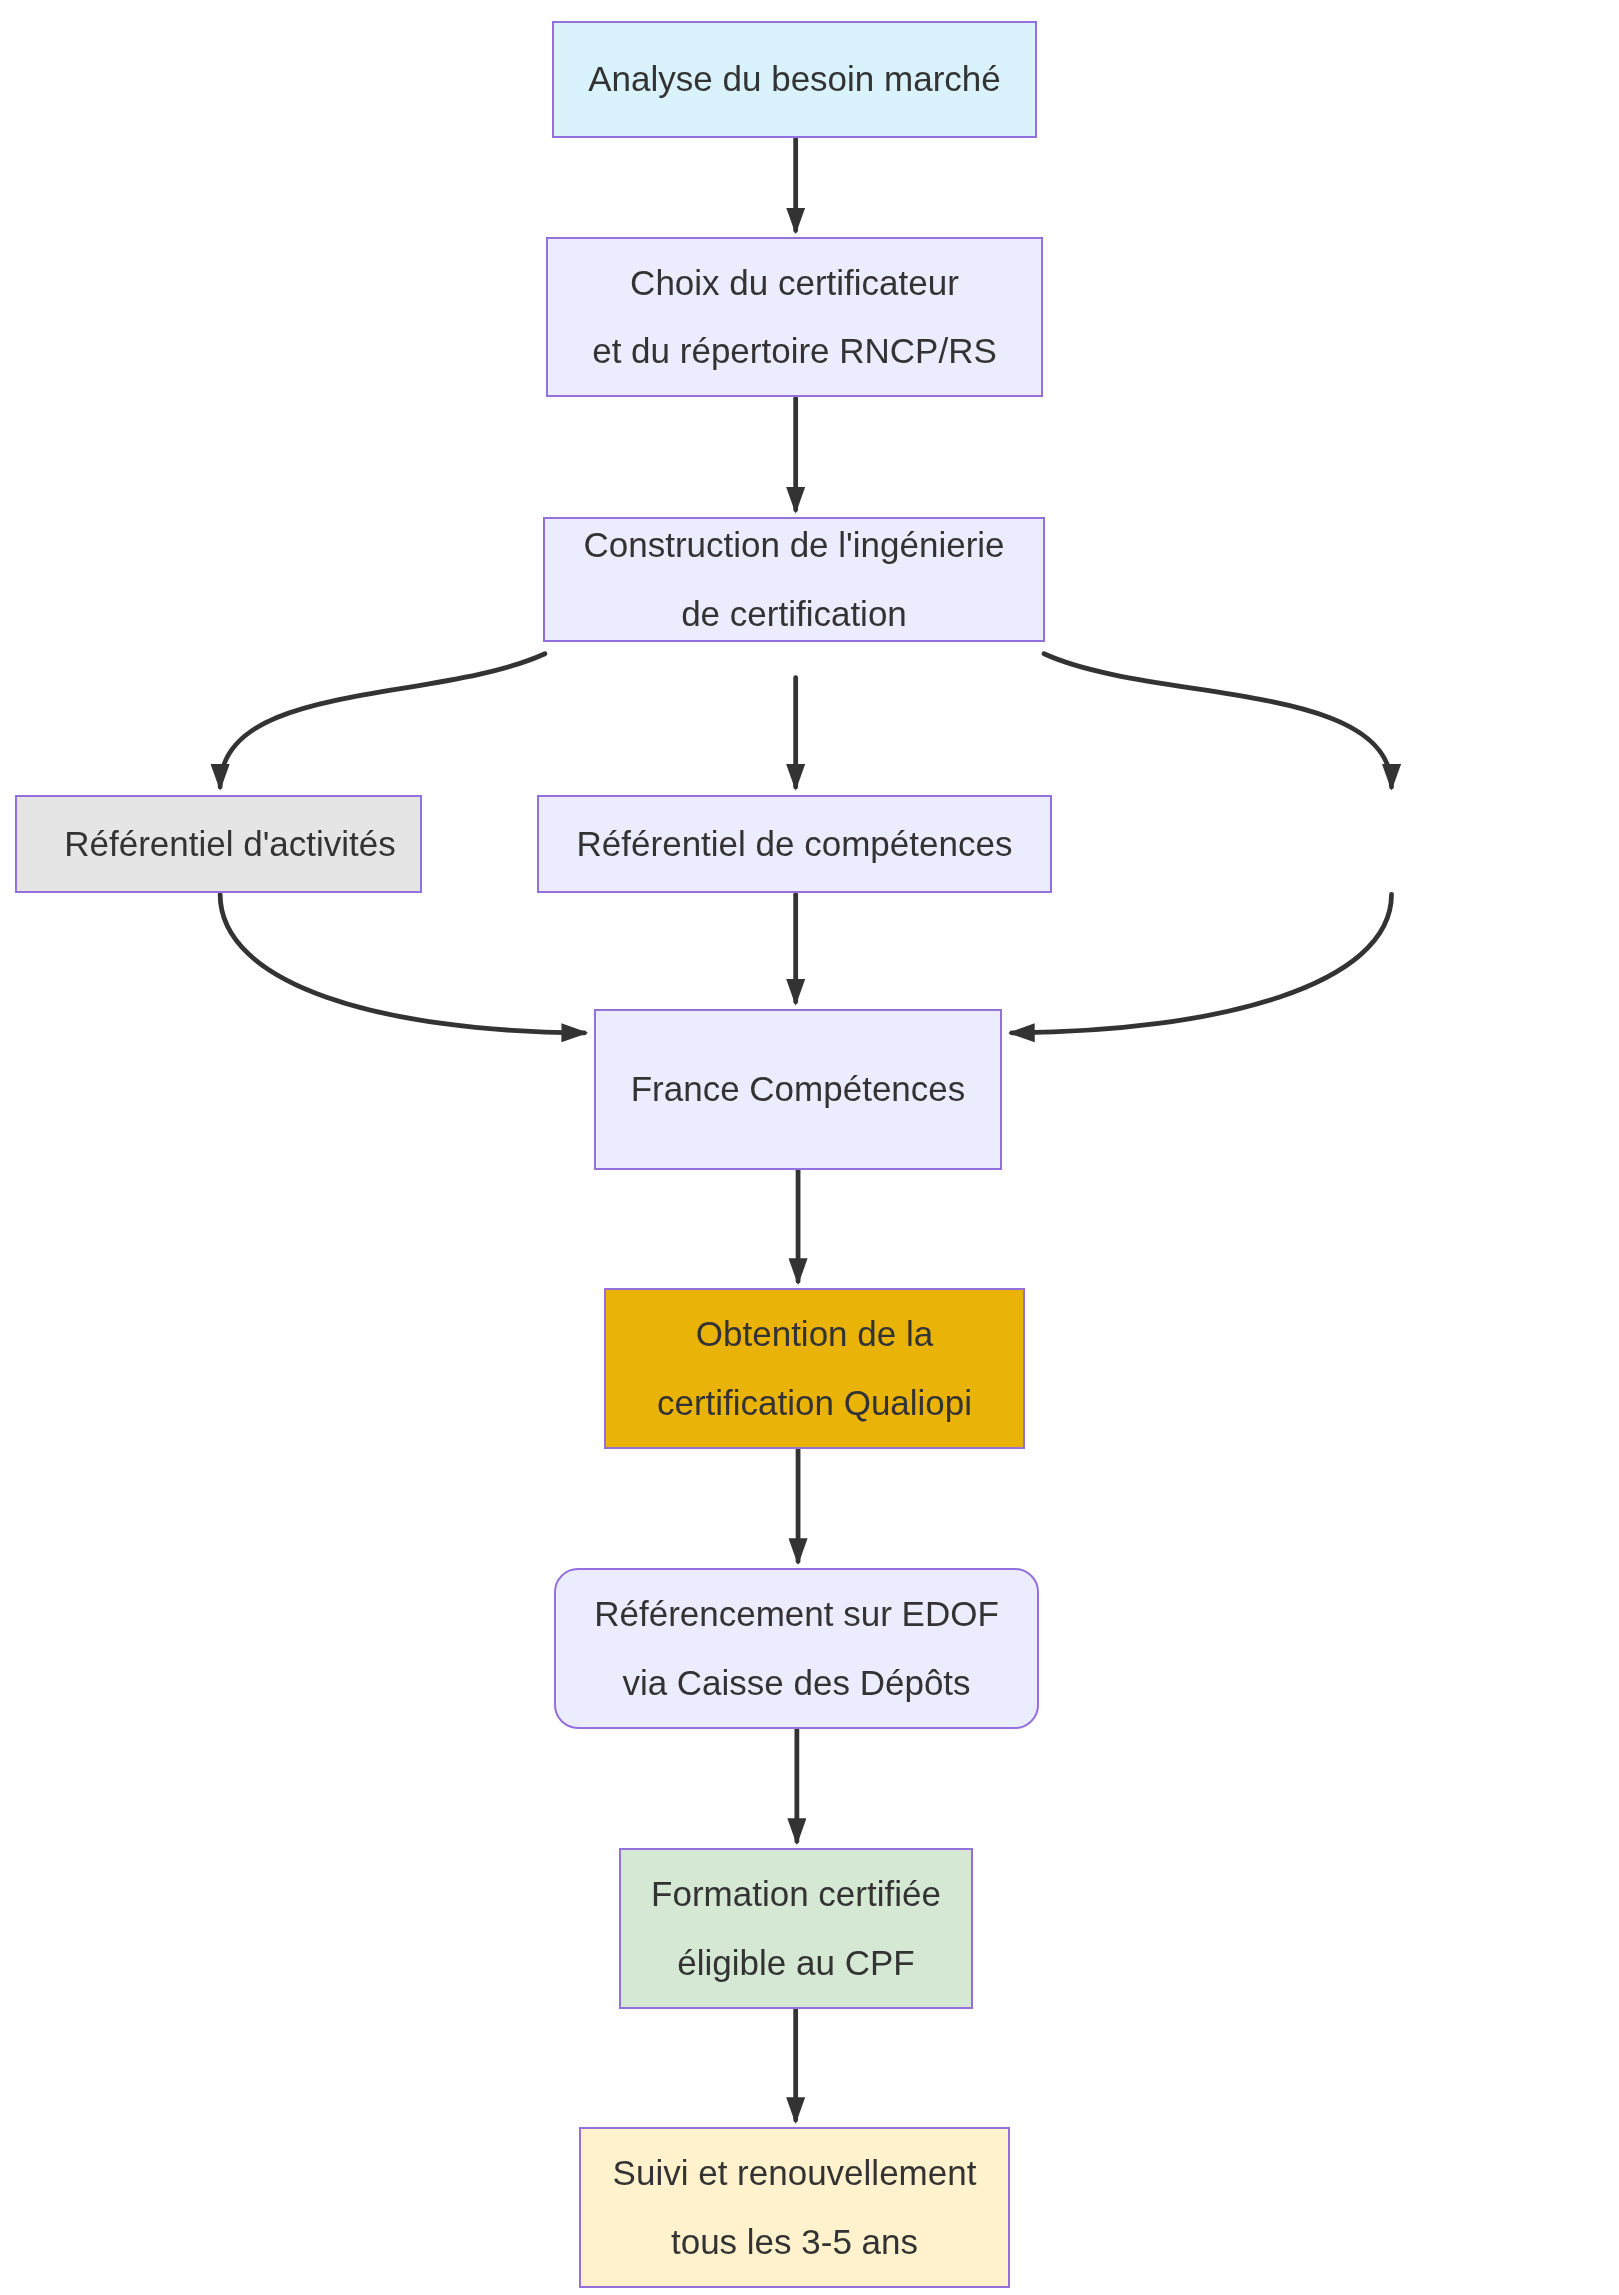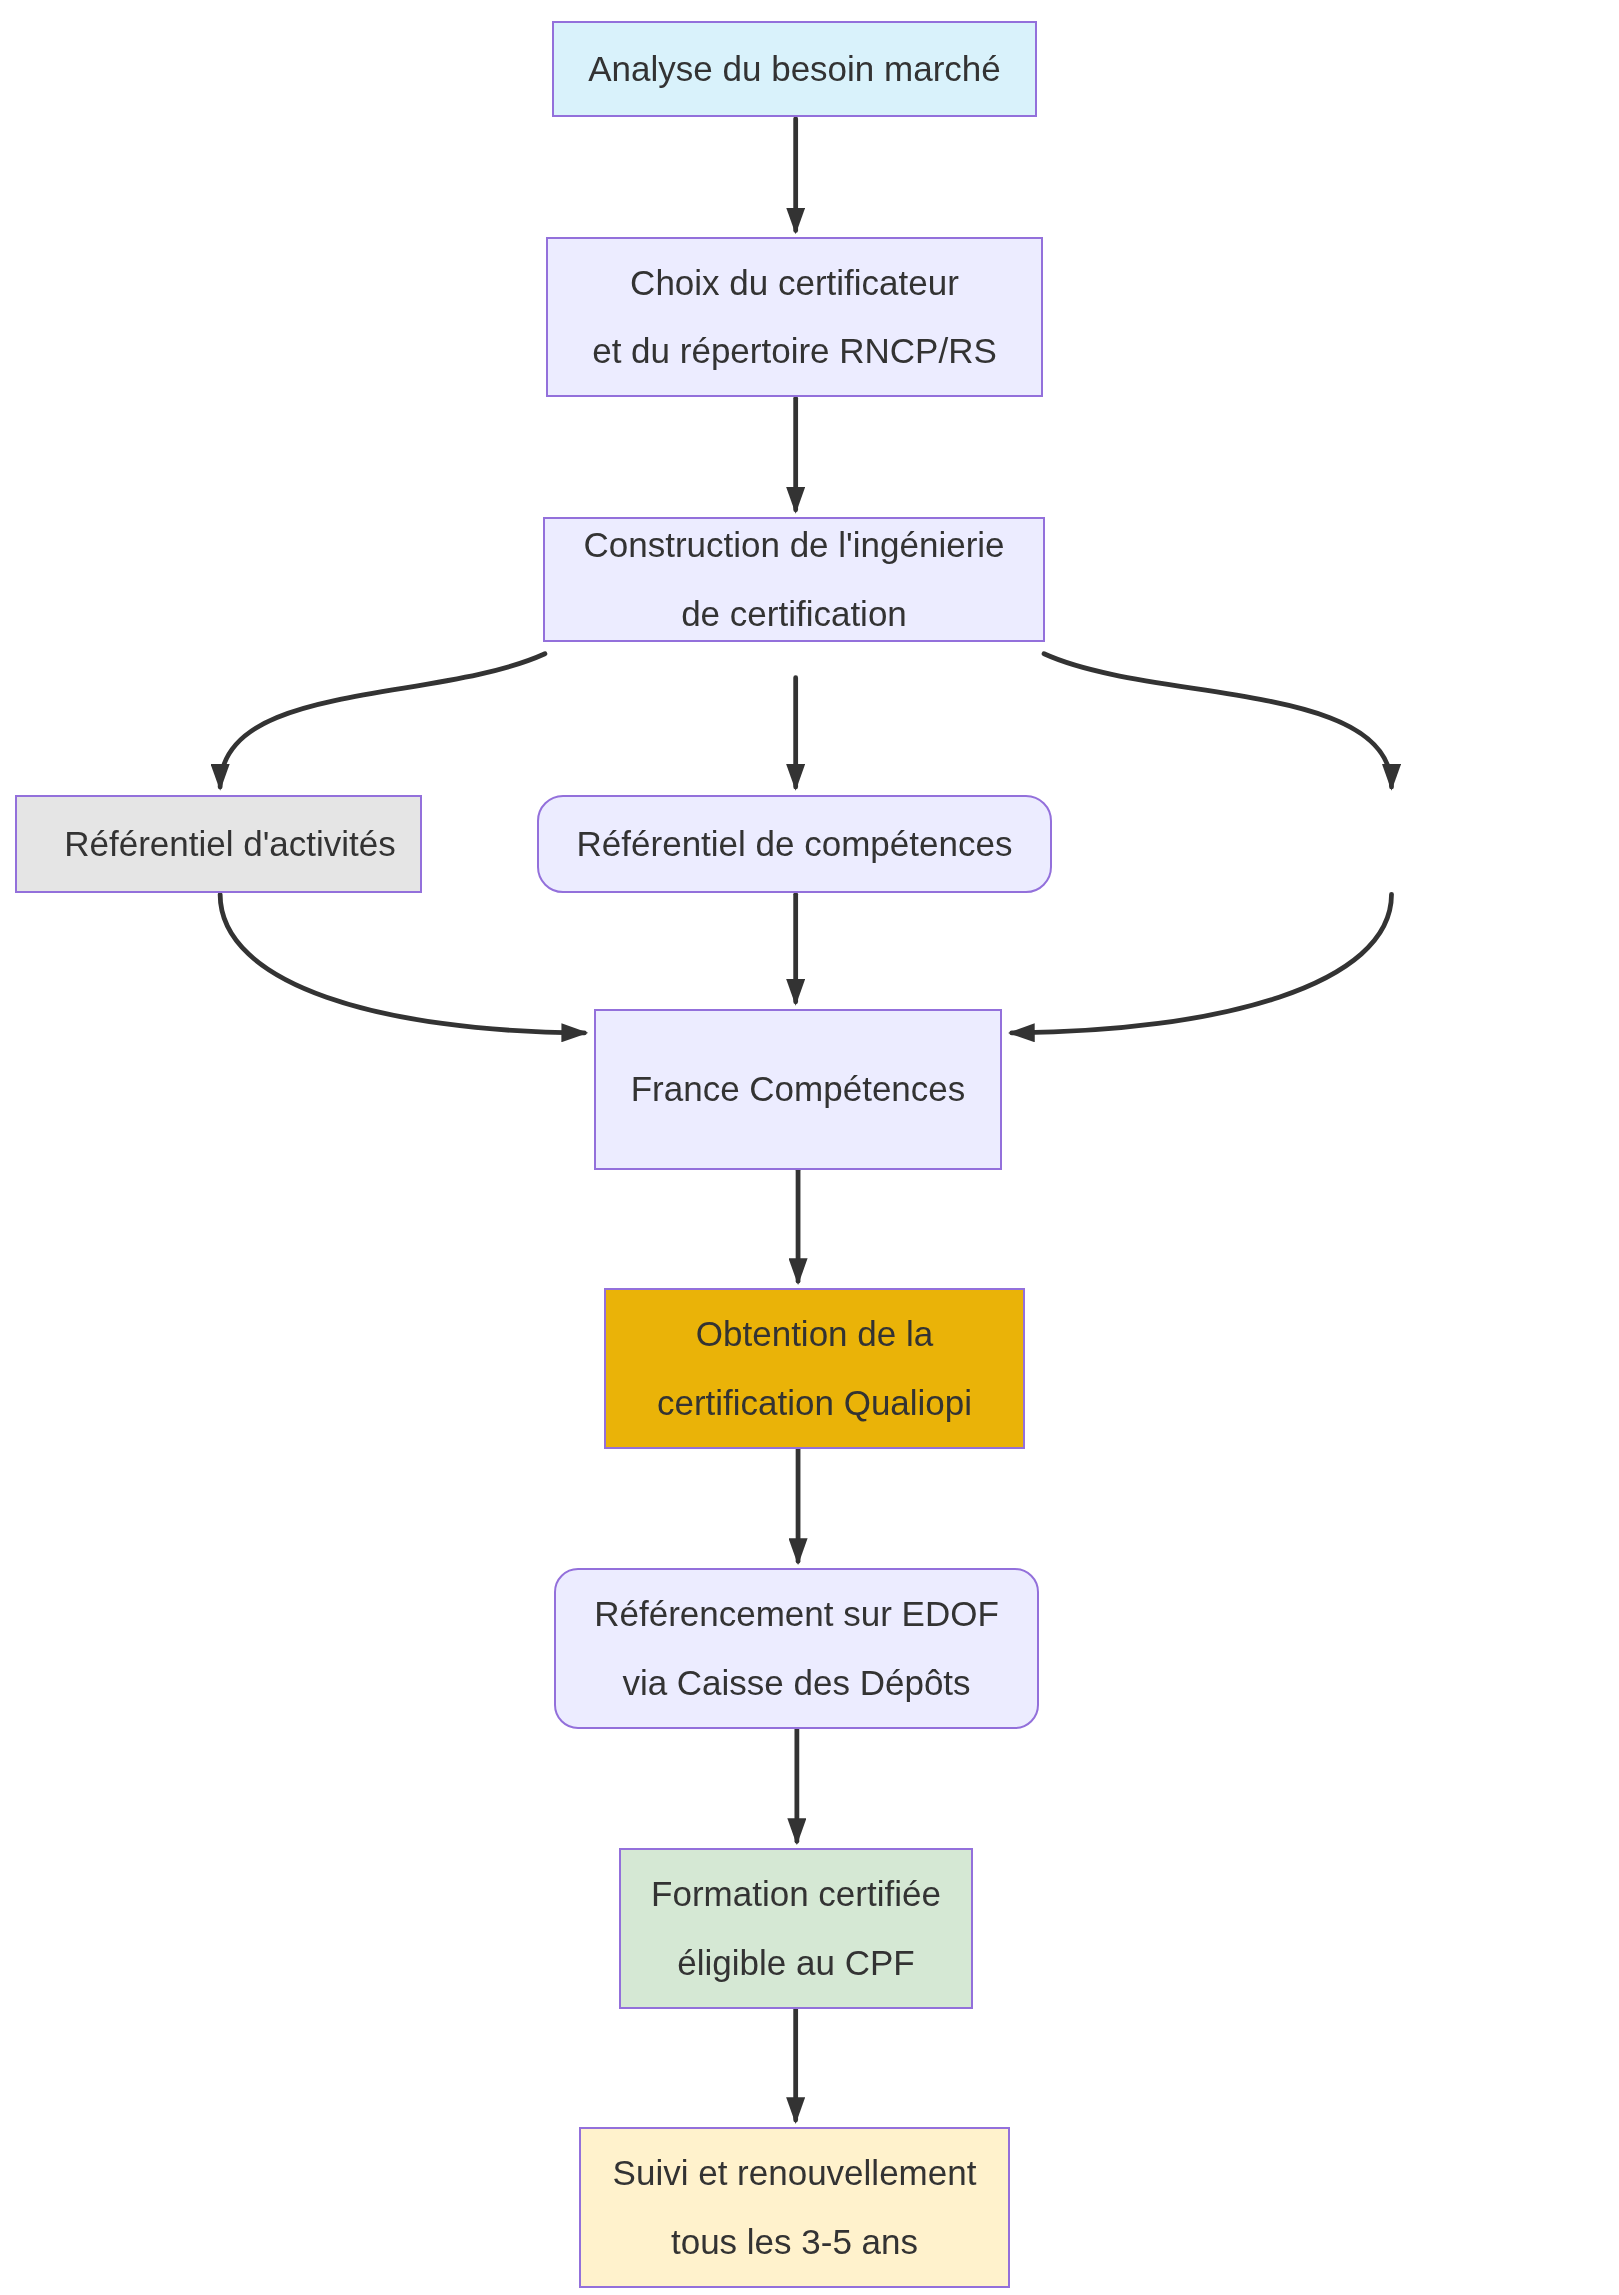--- a/index.html
+++ b/index.html
@@ -54,39 +54,39 @@
     <path class="edge" marker-end="url(#arrow)" d="M 1748,1095 C 1930,1178 2330,1140 2330,1318" style="stroke: rgb(51, 51, 51);"></path>
     <path class="edge" marker-end="url(#arrow)" d="M 368,1498 C 368,1650 640,1728 978,1730" style="stroke: rgb(51, 51, 51);"></path>
     <path class="edge" marker-end="url(#arrow)" d="M 1332,1498 L 1332,1678" style="stroke: rgb(51, 51, 51);"></path>
     <path class="edge" marker-end="url(#arrow)" d="M 2330,1498 C 2330,1650 2040,1728 1694,1730" style="stroke: rgb(51, 51, 51);"></path>
     <path class="edge" marker-end="url(#arrow)" d="M 1336,1960 L 1336,2146" style="stroke: rgb(51, 51, 51);"></path>
     <path class="edge" marker-end="url(#arrow)" d="M 1336,2427 L 1336,2615" style="stroke: rgb(51, 51, 51);"></path>
     <path class="edge" marker-end="url(#arrow)" d="M 1334,2896 L 1334,3084" style="stroke: rgb(51, 51, 51);"></path>
     <path class="edge" marker-end="url(#arrow)" d="M 1332,3365 L 1332,3551" style="stroke: rgb(51, 51, 51);"></path>
   </svg>
 
-  <div class="node" style="left: 552px; top: 21px; width: 485px; height: 96px; background-color: rgb(217, 242, 251); border-color: rgb(147, 112, 219);">
+  <div class="node" style="left: 552px; top: 21px; width: 485px; height: 117px; background-color: rgb(217, 242, 251); border-color: rgb(147, 112, 219);">
     <span class="line">Analyse du besoin marché</span>
   </div>
 
   <div class="node" style="left: 546px; top: 237px; width: 497px; height: 160px; background-color: rgb(236, 236, 255); border-color: rgb(147, 112, 219);">
     <span class="line">Choix du certificateur</span>
     <span class="line">et du répertoire RNCP/RS</span>
   </div>
 
   <div class="node" style="left: 543px; top: 517px; width: 502px; height: 125px; background-color: rgb(236, 236, 255); border-color: rgb(147, 112, 219);">
     <span class="line">Construction de l'ingénierie</span>
     <span class="line">de certification</span>
   </div>
 
   <div class="node" style="left: 15px; top: 795px; width: 407px; height: 98px; background-color: #e5e5e5; border-color: rgb(147, 112, 219); padding-left: 23px;">
     <span class="line">Référentiel d'activités</span>
   </div>
 
-  <div class="node" style="left: 537px; top: 795px; width: 515px; height: 98px; background-color: rgb(236, 236, 255); border-color: rgb(147, 112, 219); border-radius: 26px;">
+  <div class="node" style="left: 537px; top: 795px; width: 515px; height: 98px; background-color: rgb(236, 236, 255); border-color: rgb(147, 112, 219);">
     <span class="line">Référentiel de compétences</span>
   </div>
 
 
   <div class="node" style="left: 594px; top: 1009px; width: 408px; height: 161px; background-color: rgb(236, 236, 255); border-color: rgb(147, 112, 219);">
     <span class="line">France Compétences</span>
   </div>
 
   <div class="node" style="left: 604px; top: 1288px; width: 421px; height: 161px; background-color: #eab308; border-color: rgb(147, 112, 219);">
     <span class="line">Obtention de la</span>

